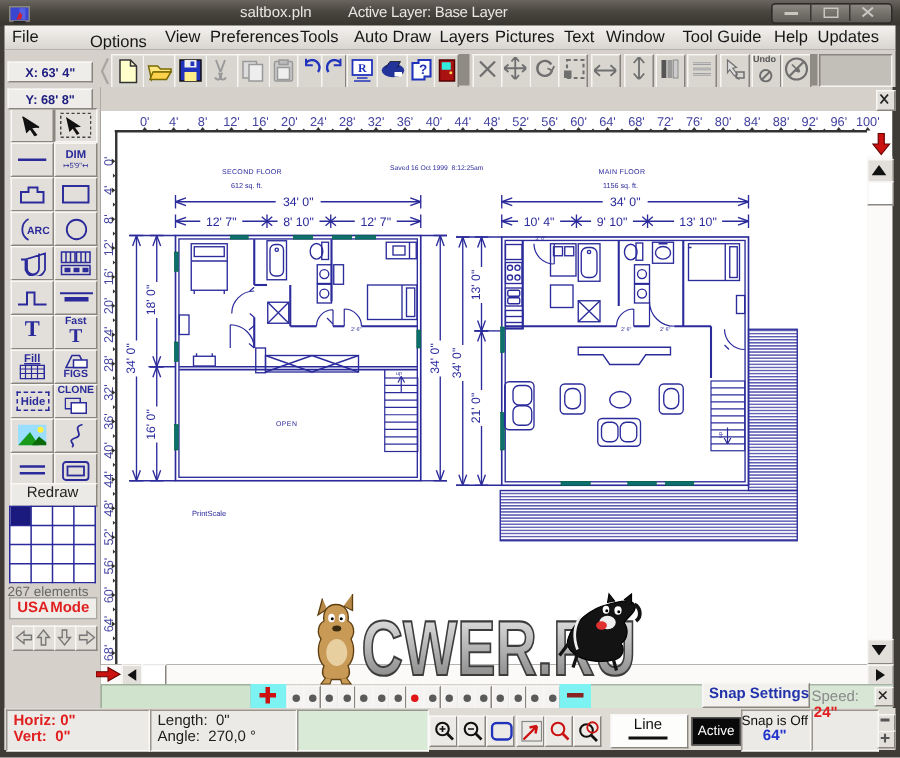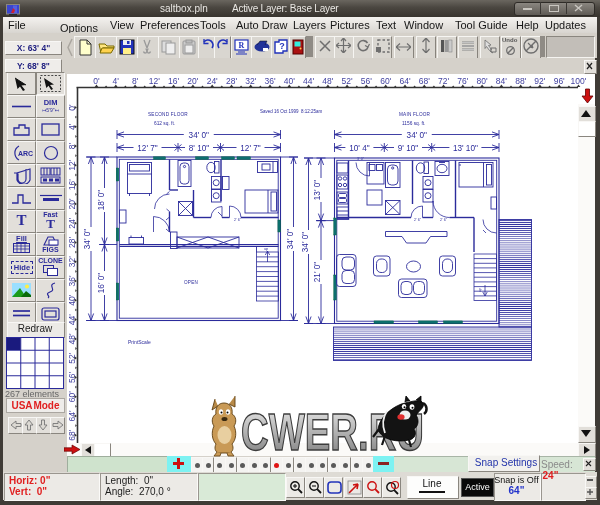--- a/index.html
+++ b/index.html
@@ -1045,21 +1045,21 @@
   <div class="lbtn" style="left:350.6px;top:457px;width:10px;height:14px;background:#f4f3f1;">
       <div style="position:absolute;left:2.5px;top:4.5px;width:5px;height:5px;border-radius:50%;background:#5a5a5a;"></div>
     </div>
   <div class="lbtn" style="left:362.0px;top:457px;width:10px;height:14px;background:#f4f3f1;">
       <div style="position:absolute;left:2.5px;top:4.5px;width:5px;height:5px;border-radius:50%;background:#5a5a5a;"></div>
     </div>
   <div class="abs" style="left:373px;top:456px;width:21px;height:16px;background:#7df2f2;"></div>
   <div class="abs" style="left:378px;top:462px;width:11px;height:3px;background:#8b2222;"></div>
   <div class="abs" style="left:394px;top:456px;width:201px;height:16px;background:#d7e6d5;border-top:1px solid #a8b5a6;"></div>
   <div class="lbtn" style="left:468px;top:455px;width:70px;height:15px;background:#f2f1ee;"></div>
-  <div class="abs" style="left:468px;top:457px;width:76px;font-size:10px;color:#2233aa;text-align:center;">Snap Settings</div>
+  <div class="abs" style="left:468px;top:457px;width:76px;font-size:10px;color:#2233aa;text-align:center;font-weight:bold;">Snap Settings</div>
   <div class="lbtn" style="left:583px;top:458px;width:11px;height:11px;"></div>
   <svg class="abs" style="left:585px;top:460px;" width="8" height="8">
       <path d="M1,1 L6,6 M6,1 L1,6" stroke="#222" stroke-width="1.1"></path>
     </svg>
 
   <div class="abs" style="left:3px;top:472px;width:594px;height:28px;background:#dedbd5;"></div>
   <div class="panel" style="left:4px;top:473px;width:94px;height:26px;"></div>
   <div class="abs" style="left:9px;top:475px;font-size:10px;font-weight:bold;color:#e02020;">Horiz: 0"<br>Vert:&nbsp; 0"</div>
   <div class="panel" style="left:100px;top:473px;width:96px;height:26px;"></div>
   <div class="abs" style="left:105px;top:475px;font-size:10px;color:#1c1c1c;">Length:&nbsp; 0"<br>Angle:&nbsp; 270,0 °</div>

